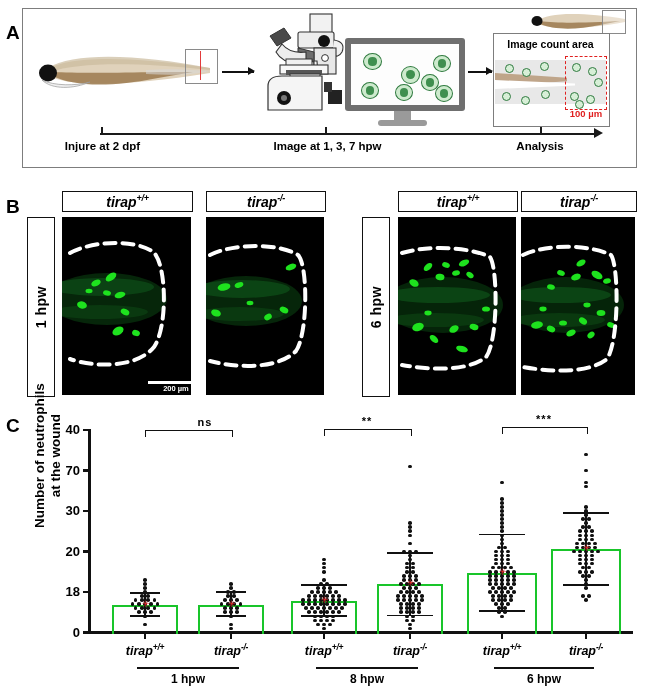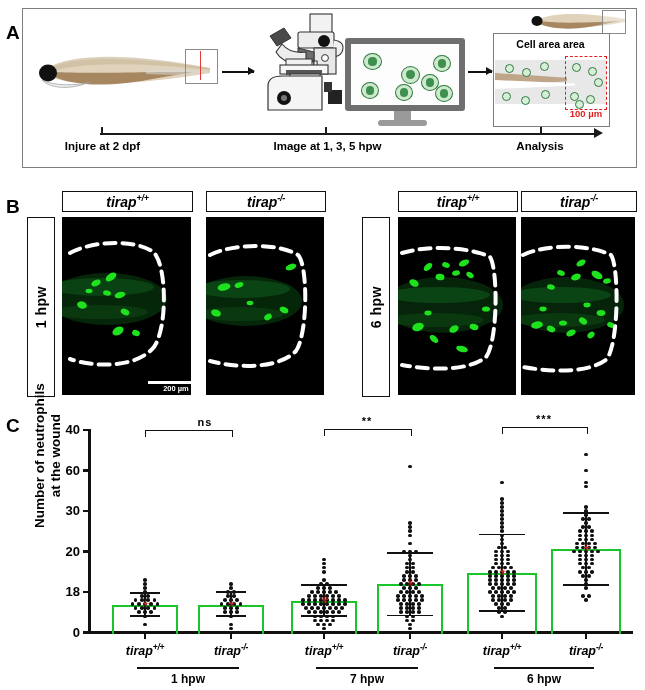--- a/index.html
+++ b/index.html
@@ -152,21 +152,21 @@
 <div class="abs flowarrow" style="left:468px;width:24px;"></div>
 
 <svg class="abs" style="left:528px;top:8px;" width="100" height="26" viewBox="0 0 100 26">
   <path d="M9 13 C20 4, 55 4, 97 11 L97 14 C55 22, 20 22, 9 15 Z" fill="#e0d2bb"></path>
   <path d="M12 16 C26 22, 48 22, 72 17 L92 13 L72 14 C48 15, 26 15, 12 13 Z" fill="#9b7a4f" opacity="0.85"></path>
   <ellipse cx="9" cy="13" rx="5.5" ry="5" fill="#111"></ellipse>
 </svg>
 <div class="abs" id="fishA-roi"></div>
 
 <div class="abs" id="analysis-box"></div>
-<div class="abs" id="cellcount-title">Cell area area</div>
+<div class="abs" id="cellcount-title">Image count area</div>
 <div class="abs" id="tissue-band"></div>
 <div class="abs" id="tissue-tail"></div>
 <div class="abs" id="tissue-tail2"></div>
 <div class="minicell" style="left:505px;top:64px;"></div>
 <div class="minicell" style="left:522px;top:68px;"></div>
 <div class="minicell" style="left:540px;top:62px;"></div>
 <div class="minicell" style="left:502px;top:92px;"></div>
 <div class="minicell" style="left:521px;top:96px;"></div>
 <div class="minicell" style="left:541px;top:90px;"></div>
 <div class="minicell" style="left:572px;top:63px;"></div>
@@ -177,21 +177,21 @@
 <div class="minicell" style="left:575px;top:100px;"></div>
 <div class="abs" id="roi-rect"></div>
 <div class="abs" id="roi-label">100 µm</div>
 
 <div class="abs" id="panelA-arrow-line"></div>
 <div class="abs" id="panelA-arrow-head"></div>
 <div class="abs tickmark" style="left:101px;"></div>
 <div class="abs tickmark" style="left:325px;"></div>
 <div class="abs tickmark" style="left:540px;"></div>
 <div class="abs stage-label" style="left:35px;width:135px;">Injure at 2 dpf</div>
-<div class="abs stage-label" style="left:250px;width:155px;">Image at 1, 3, 5 hpw</div>
+<div class="abs stage-label" style="left:250px;width:155px;">Image at 1, 3, 7 hpw</div>
 <div class="abs stage-label" style="left:480px;width:120px;">Analysis</div>
 
 <div class="abs panel-letter" style="left:6px;top:196px;">B</div>
 
 <div class="abs genobox" style="left:62px;top:191px;width:129px;">
   <span class="genotext"><i>tirap</i><sup>+/+</sup></span>
 </div>
 <div class="abs genobox" style="left:206px;top:191px;width:118px;">
   <span class="genotext"><i>tirap</i><sup>-/-</sup></span>
 </div>
@@ -325,21 +325,21 @@
 <div id="dyn">
     <div class="ytick" style="left: 83px; top: 631.4px;"></div>
     <div class="ytick-label" style="left: 50px; top: 624.5px;">0</div>
     <div class="ytick" style="left: 83px; top: 590.9px;"></div>
     <div class="ytick-label" style="left: 50px; top: 584px;">18</div>
     <div class="ytick" style="left: 83px; top: 550.4px;"></div>
     <div class="ytick-label" style="left: 50px; top: 543.5px;">20</div>
     <div class="ytick" style="left: 83px; top: 509.9px;"></div>
     <div class="ytick-label" style="left: 50px; top: 503px;">30</div>
     <div class="ytick" style="left: 83px; top: 469.4px;"></div>
-    <div class="ytick-label" style="left: 50px; top: 462.5px;">60</div>
+    <div class="ytick-label" style="left: 50px; top: 462.5px;">70</div>
     <div class="ytick" style="left: 83px; top: 428.9px;"></div>
     <div class="ytick-label" style="left: 50px; top: 422px;">40</div>
     <div class="bar" style="left: 112px; top: 605.365px; width: 62px; height: 27.135px; border-color: rgb(25, 197, 42);"></div>
     <div class="xtick" style="left: 144px;"></div>
     <div class="dot" style="left: 143.2px; top: 622.6px; background: rgb(17, 17, 17);"></div>
     <div class="dot" style="left: 143.2px; top: 614.5px; background: rgb(17, 17, 17);"></div>
     <div class="dot" style="left: 137px; top: 610.45px; background: rgb(17, 17, 17);"></div>
     <div class="dot" style="left: 143.2px; top: 610.45px; background: rgb(17, 17, 17);"></div>
     <div class="dot" style="left: 149.4px; top: 610.45px; background: rgb(17, 17, 17);"></div>
     <div class="dot" style="left: 133.9px; top: 606.4px; background: rgb(17, 17, 17);"></div>
@@ -675,21 +675,21 @@
     <div class="dot" style="left: 584.2px; top: 468.7px; background: rgb(17, 17, 17);"></div>
     <div class="dot" style="left: 584.2px; top: 452.5px; background: rgb(17, 17, 17);"></div>
     <div class="errv" style="left: 585.05px; top: 513.025px; height: 72.09px;"></div>
     <div class="errcap" style="left: 563px; top: 512.075px; width: 46px;"></div>
     <div class="errcap" style="left: 563px; top: 584.165px; width: 46px;"></div>
     <div class="meanstar" style="color: rgb(239, 43, 43); left: 583px; top: 545.07px;">✳</div>
     <div class="xcat" style="left: 541px; top: 642px; width: 90px;"><i>tirap</i><sup>-/-</sup></div>
     <div class="grpline" style="left: 137px; top: 667px; width: 102px;"></div>
     <div class="grplabel" style="left: 138px; top: 672px; width: 100px;">1 hpw</div>
     <div class="grpline" style="left: 316px; top: 667px; width: 102px;"></div>
-    <div class="grplabel" style="left: 317px; top: 672px; width: 100px;">7 hpw</div>
+    <div class="grplabel" style="left: 317px; top: 672px; width: 100px;">8 hpw</div>
     <div class="grpline" style="left: 494px; top: 667px; width: 100px;"></div>
     <div class="grplabel" style="left: 494px; top: 672px; width: 100px;">6 hpw</div>
     <div class="sigbracket" style="left: 145px; top: 430px; width: 86px;"></div>
     <div class="siglabel" style="left: 165px; top: 416px; width: 80px;">ns</div>
     <div class="sigbracket" style="left: 324px; top: 429px; width: 86px;"></div>
     <div class="siglabel" style="left: 327px; top: 415px; width: 80px;">**</div>
     <div class="sigbracket" style="left: 502px; top: 427px; width: 84px;"></div>
     <div class="siglabel" style="left: 504px; top: 413px; width: 80px;">***</div>
   </div>
 

